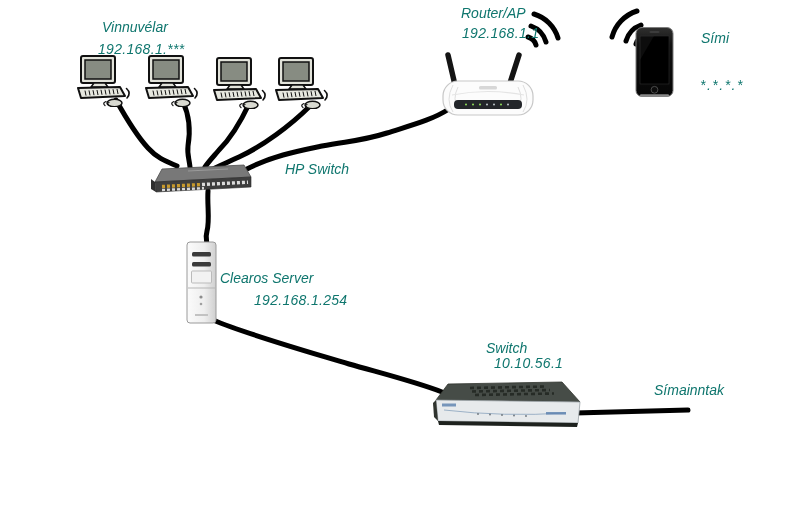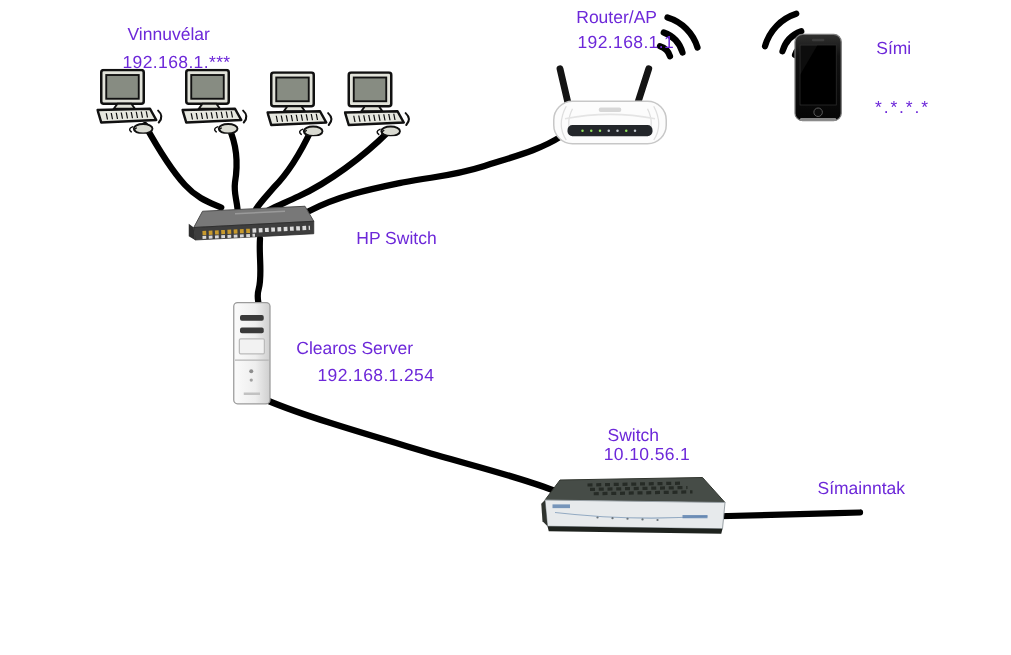--- a/index.html
+++ b/index.html
@@ -19,24 +19,25 @@
     position: absolute;
     left: 0; top: 0;
     width: 809px; height: 524px;
     pointer-events: none;
   }
   .device {
     position: absolute;
   }
   .lbl {
     position: absolute;
-    color: #6d28d9;
+    color: #0f766e;
     font-size: 14px;
     line-height: 1.15;
     white-space: nowrap;
+    font-style: italic;
   }
   .lbl.ip { letter-spacing: 0.3px; }
   .lbl.stars { letter-spacing: 1.5px; }
 </style>
 </head>
 <body>
 
 <div class="canvas">
 
   <svg width="0" height="0" style="position:absolute" aria-hidden="true">
@@ -190,23 +191,23 @@
 
   <div class="lbl" style="left:102px; top:19px">Vinnuvélar</div>
   <div class="lbl ip" style="left:98px; top:41px">192.168.1.***</div>
 
   <div class="lbl" style="left:461px; top:5px">Router/AP</div>
   <div class="lbl ip" style="left:462px; top:25px">192.168.1.1</div>
 
   <div class="lbl" style="left:701px; top:30px">Sími</div>
   <div class="lbl stars" style="left:700px; top:77px">*.*.*.*</div>
 
-  <div class="lbl" style="left:285px; top:182px">HP Switch</div>
-
-  <div class="lbl" style="left:237px; top:270px">Clearos Server</div>
+  <div class="lbl" style="left:285px; top:161px">HP Switch</div>
+
+  <div class="lbl" style="left:220px; top:270px">Clearos Server</div>
   <div class="lbl ip" style="left:254px; top:292px">192.168.1.254</div>
 
   <div class="lbl" style="left:486px; top:340px">Switch</div>
-  <div class="lbl ip" style="left:483px; top:355px">10.10.56.1</div>
+  <div class="lbl ip" style="left:494px; top:355px">10.10.56.1</div>
 
   <div class="lbl" style="left:654px; top:382px">Símainntak</div>
 
 </div>
 
 </body></html>

